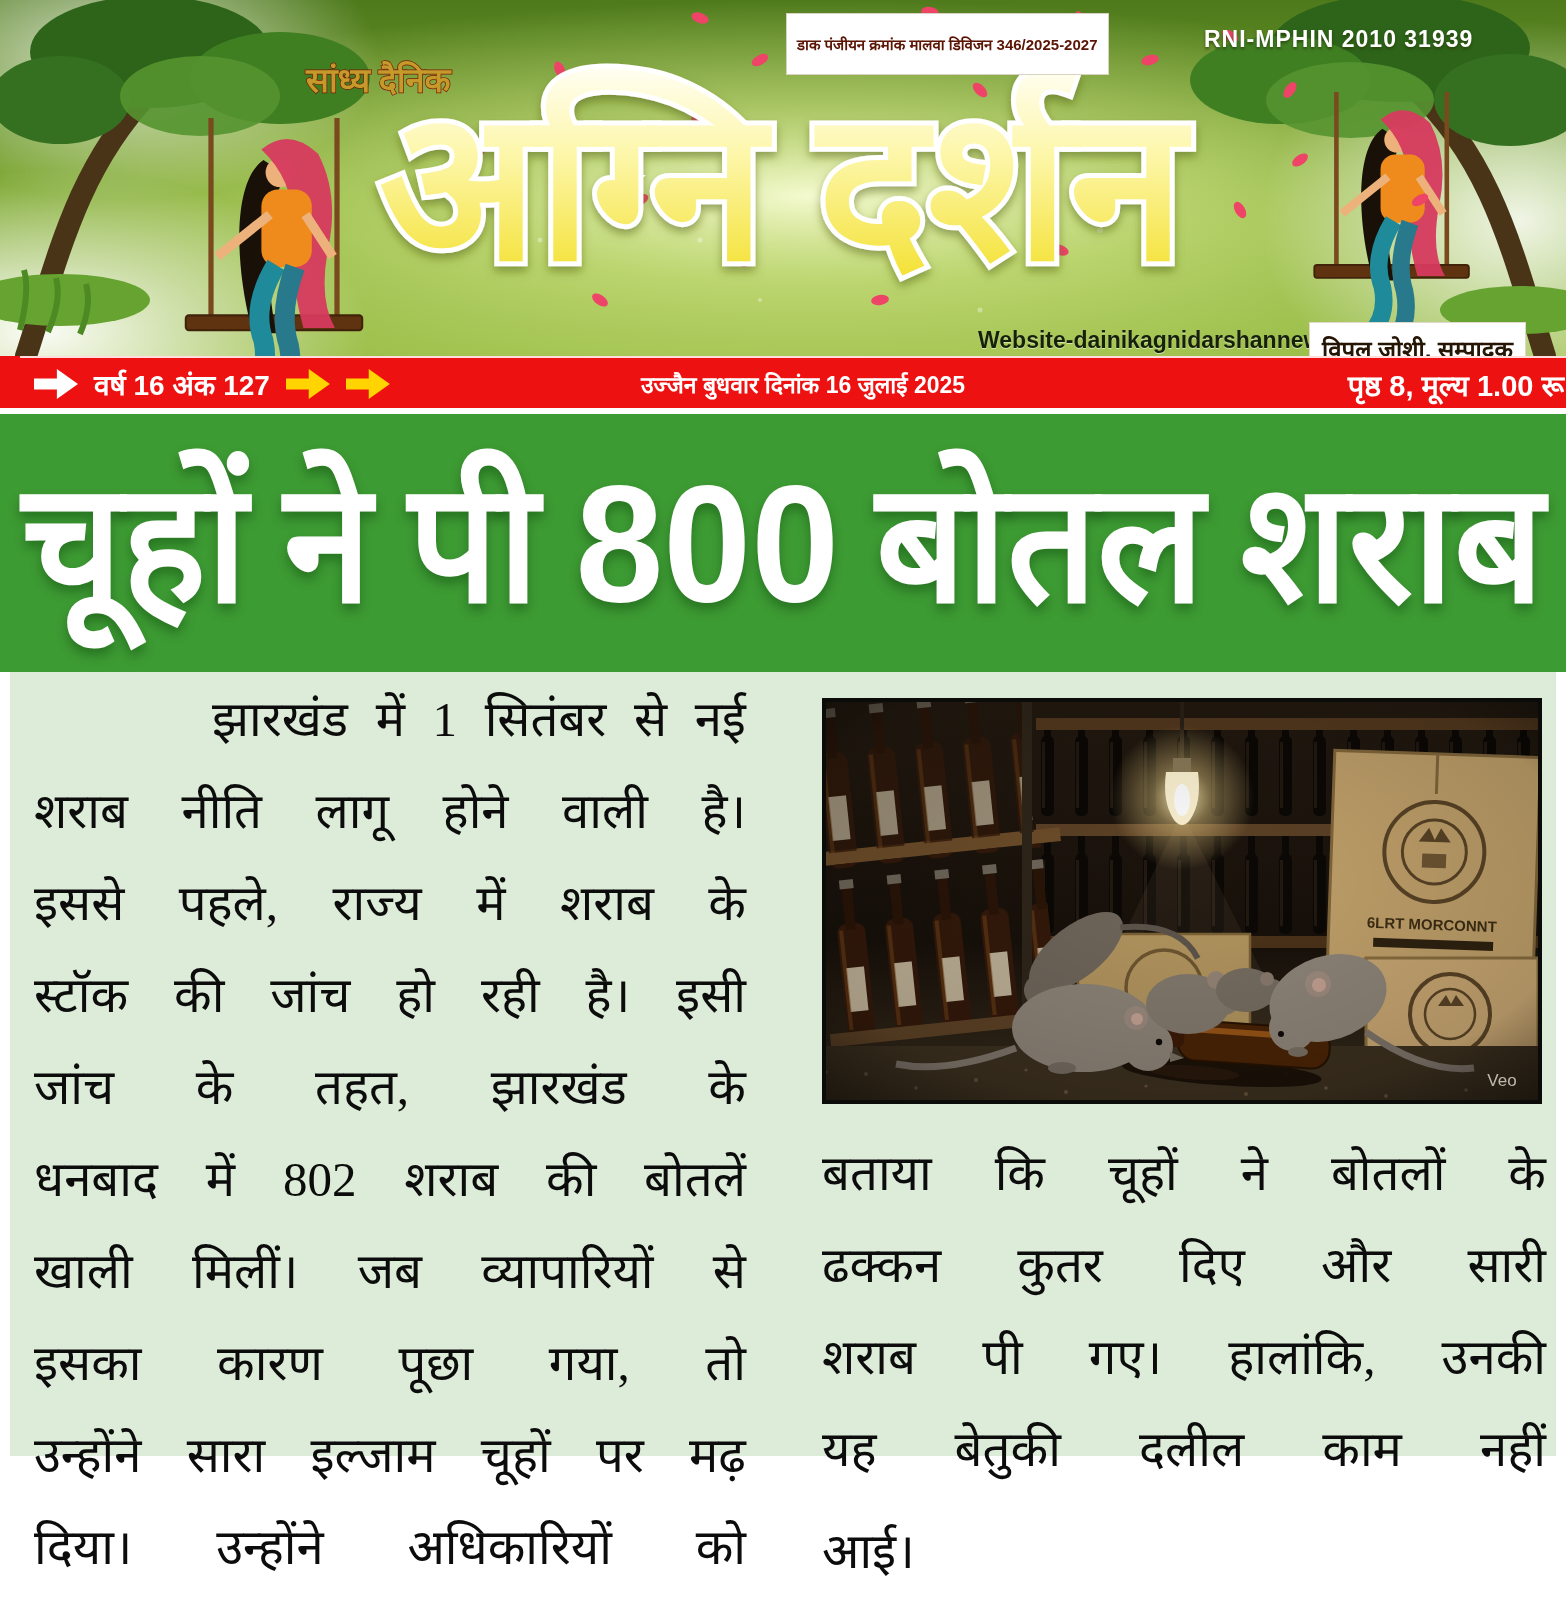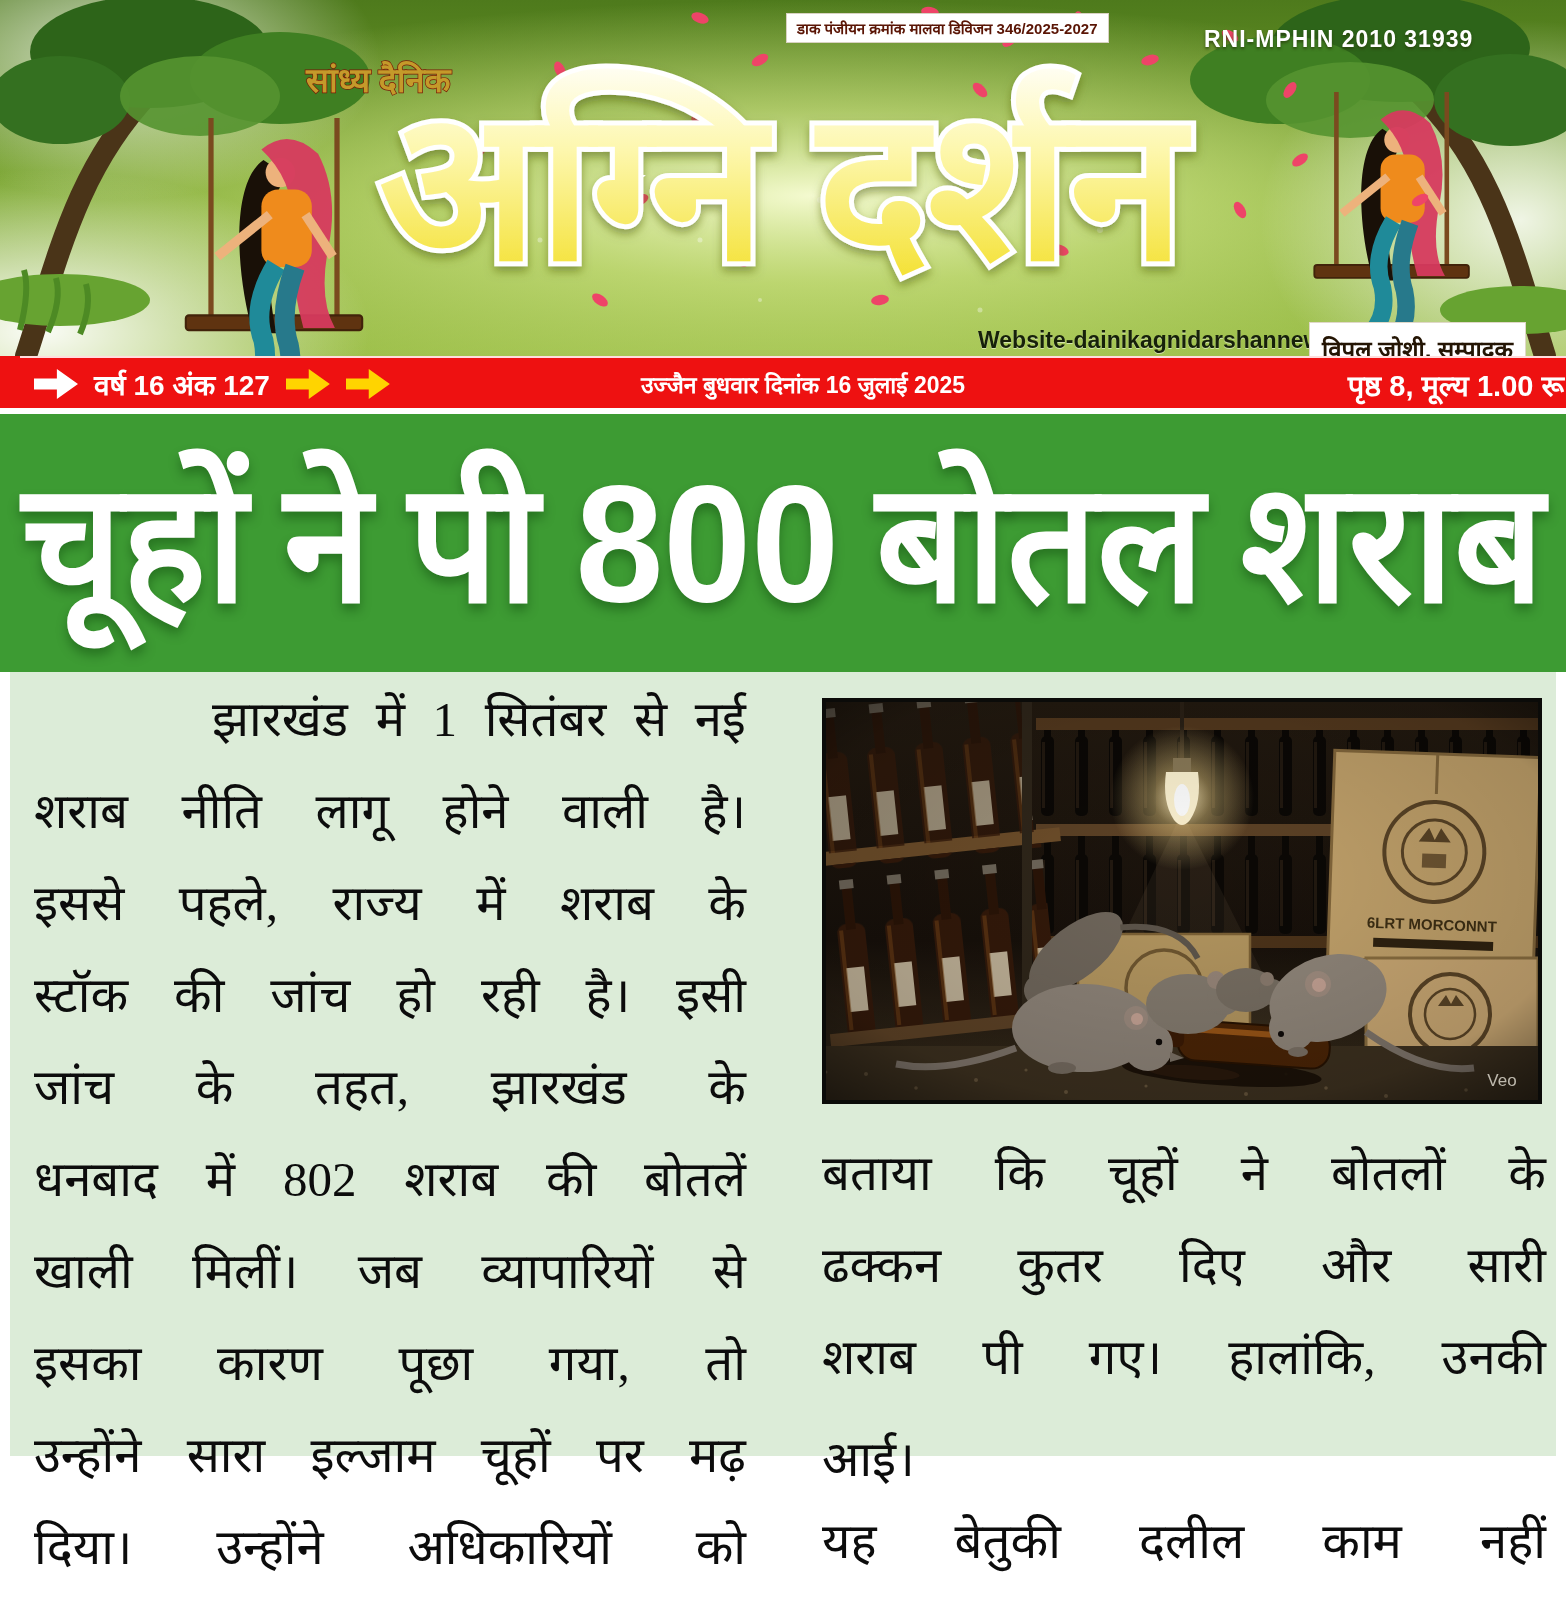--- a/index.html
+++ b/index.html
@@ -3,21 +3,21 @@
 <meta charset="utf-8">
 <style>
   html,body{margin:0;padding:0;background:#ffffff;}
   #page{position:relative;width:1566px;height:1600px;overflow:hidden;background:#fff;
         font-family:"Liberation Sans",sans-serif;}
 
   
   #masthead{position:absolute;left:0;top:0;width:1566px;height:356px;background:#fff;overflow:hidden;}
   #masthead svg{position:absolute;left:0;top:0;}
   .postal-box{position:absolute;left:786px;top:13px;background:#ffffff;color:#5a1505;
-      font-size:15px;font-weight:bold;padding:4px 10px;border:1px solid #d8d2c2;white-space:nowrap;}
+      font-size:15px;font-weight:bold;padding:20px 10px;border:1px solid #d8d2c2;white-space:nowrap;}
   .rni{position:absolute;left:1204px;top:26px;color:#ffffff;font-size:23px;font-weight:bold;
       letter-spacing:1px;text-shadow:0 2px 3px rgba(40,60,10,.8);white-space:nowrap;}
   .tagline{position:absolute;left:642px;top:322px;color:#fff;font-size:26px;font-weight:bold;white-space:nowrap;
       text-shadow:-2px 0 #3a4d10,2px 0 #3a4d10,0 -2px #3a4d10,0 2px #3a4d10,0 3px 4px rgba(0,0,0,.4);}
   .website{position:absolute;left:978px;top:327px;color:#17210a;font-size:23px;font-weight:bold;white-space:nowrap;
       text-shadow:0 1px 0 rgba(255,255,255,.5);}
   .editor-box{position:absolute;right:40px;top:322px;background:#ffffff;color:#241504;font-size:24px;
       font-weight:bold;padding:9px 12px;white-space:nowrap;border:1px solid #e0d8c8;}
 
   
@@ -458,25 +458,25 @@
             <span>और</span>
             <span>सारी</span>
           </div>
           <div class="tline">
             <span>शराब</span>
             <span>पी</span>
             <span>गए।</span>
             <span>हालांकि,</span>
             <span>उनकी</span>
           </div>
-          <div class="tline noj">आई।</div>
           <div class="tline">
             <span>यह</span>
             <span>बेतुकी</span>
             <span>दलील</span>
             <span>काम</span>
             <span>नहीं</span>
           </div>
+          <div class="tline noj">आई।</div>
         </div>
     </div>
   </div>
 
 </div>
 
 </body></html>

